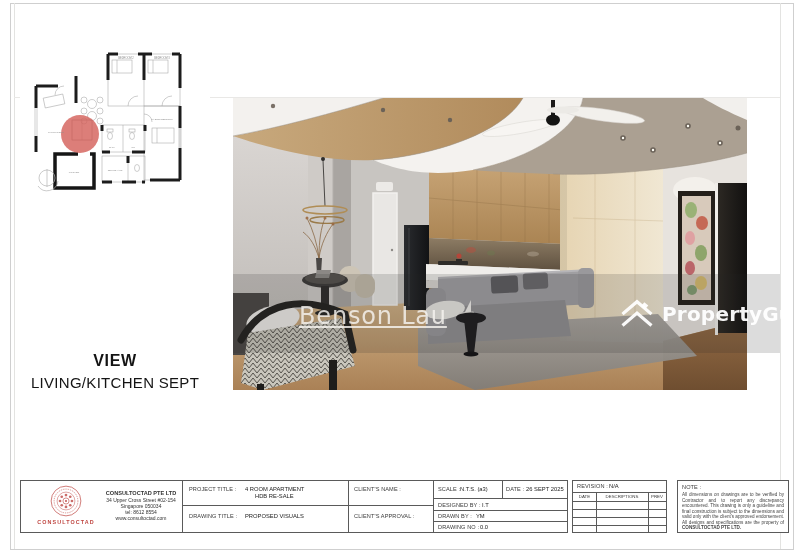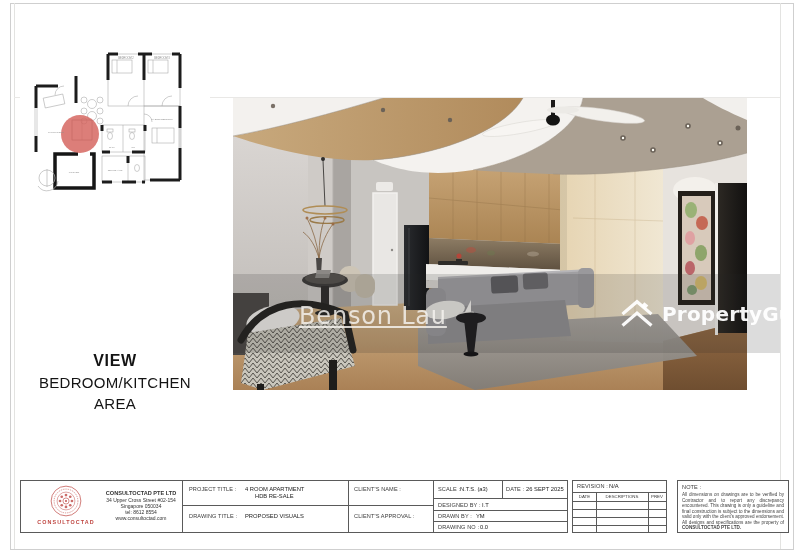--- a/index.html
+++ b/index.html
@@ -146,21 +146,21 @@
     <text x="36" y="125" font-size="2.4">LIVING ROOM</text>
     <text x="54" y="165" font-size="2.4">KITCHEN</text>
     <text x="92" y="140" font-size="2.2">BATH</text>
     <text x="113" y="140" font-size="2.2">WC</text>
     <text x="95" y="163" font-size="2">SERVICE YARD</text>
   </g>
 </svg>
 
 <div class="abs view-label">
   <div class="view-title">VIEW</div>
-  <div class="view-sub">BEDROOM/KITCHEN AREA</div>
+  <div class="view-sub">LIVING/KITCHEN SEPT</div>
 </div>
 
 <svg class="abs render" viewBox="0 0 514 292" preserveAspectRatio="none">
   <defs>
     <linearGradient id="gLeftWall" x1="0" y1="0" x2="0" y2="1">
       <stop offset="0" stop-color="#dedad7"></stop>
         <stop offset="1" stop-color="#c2beba"></stop>
     </linearGradient>
     <linearGradient id="gWood" x1="0" y1="0" x2="0" y2="1">
       <stop offset="0" stop-color="#cba87a"></stop>

